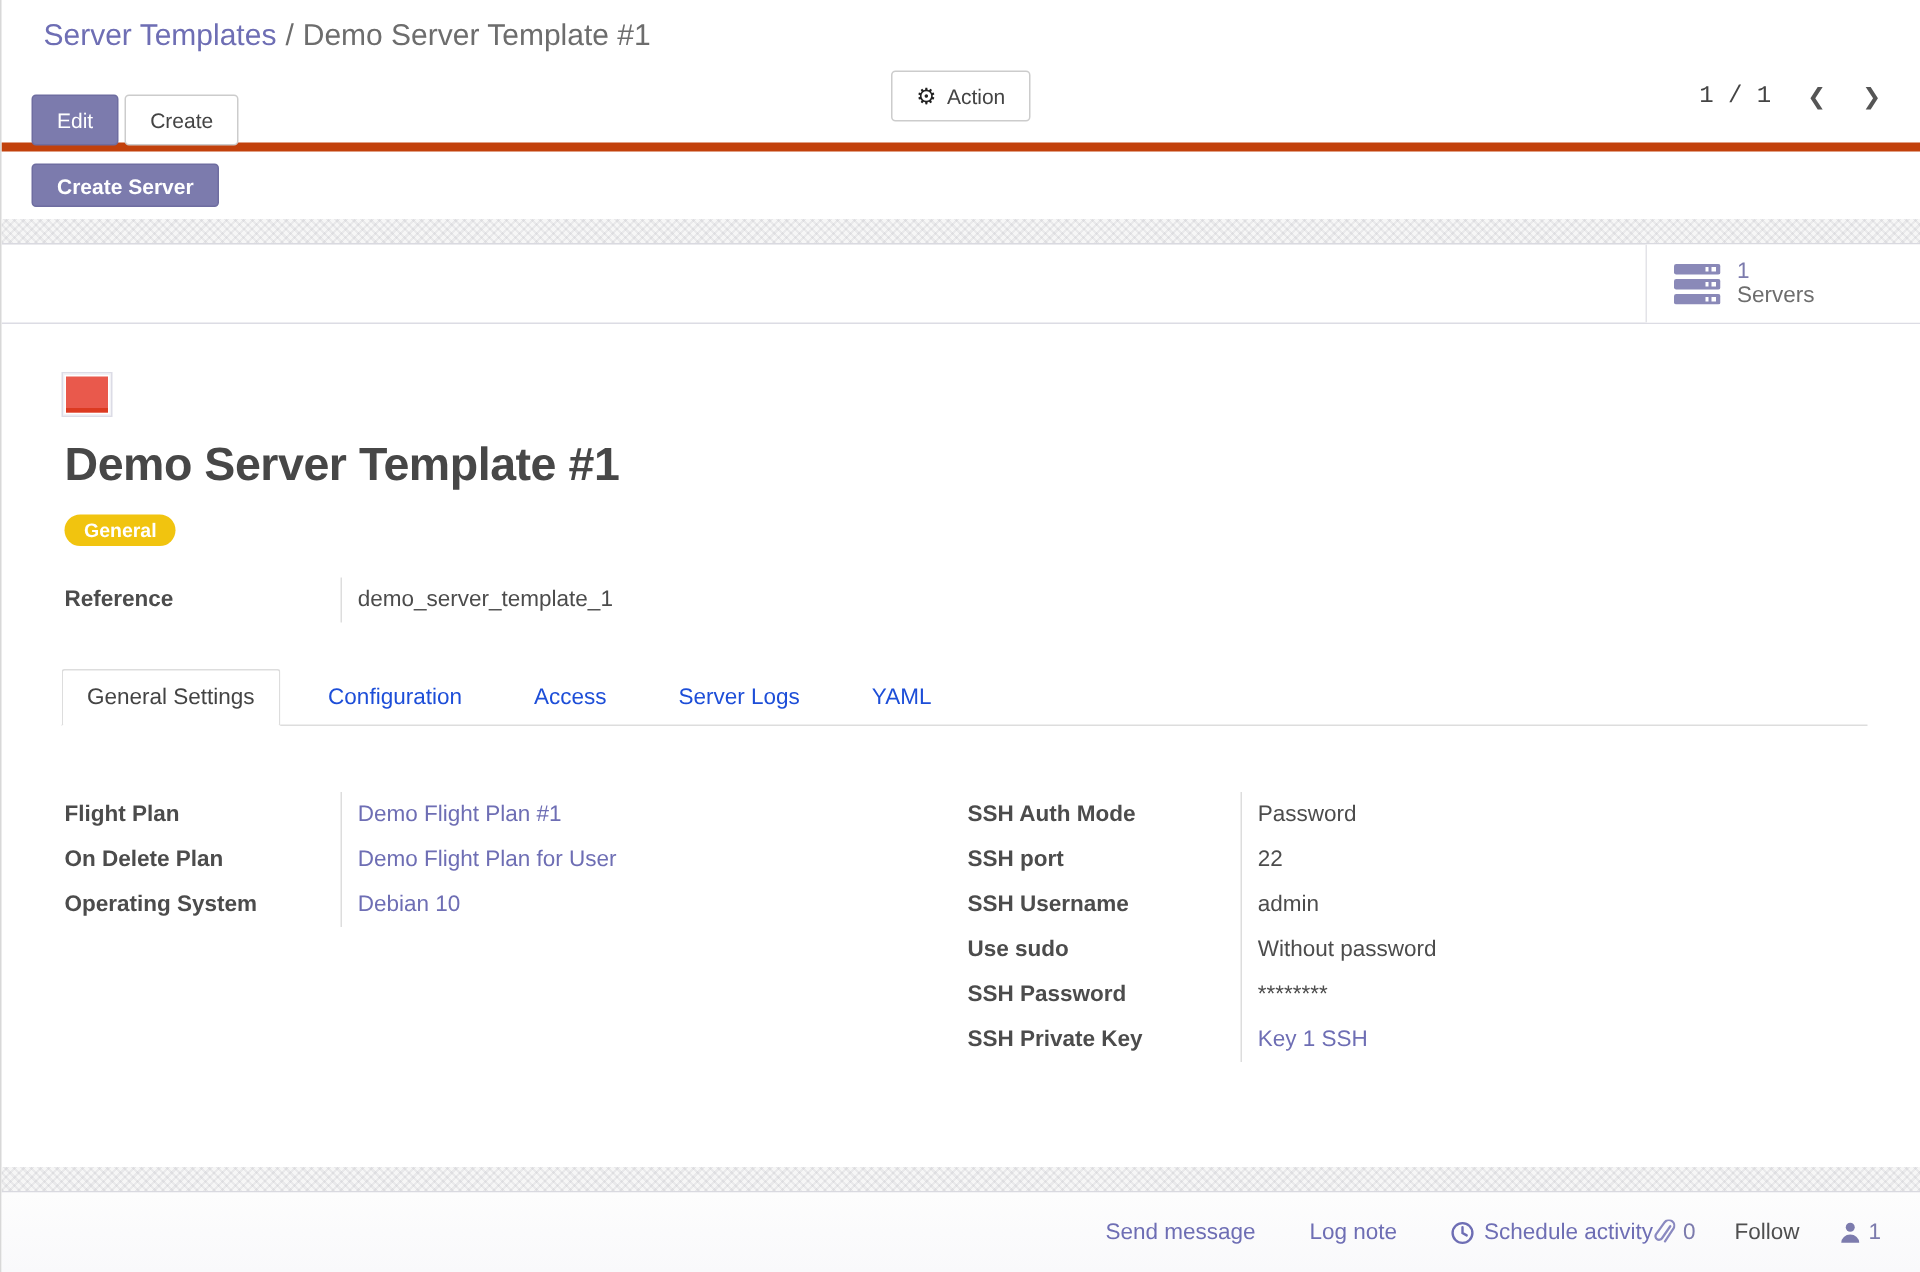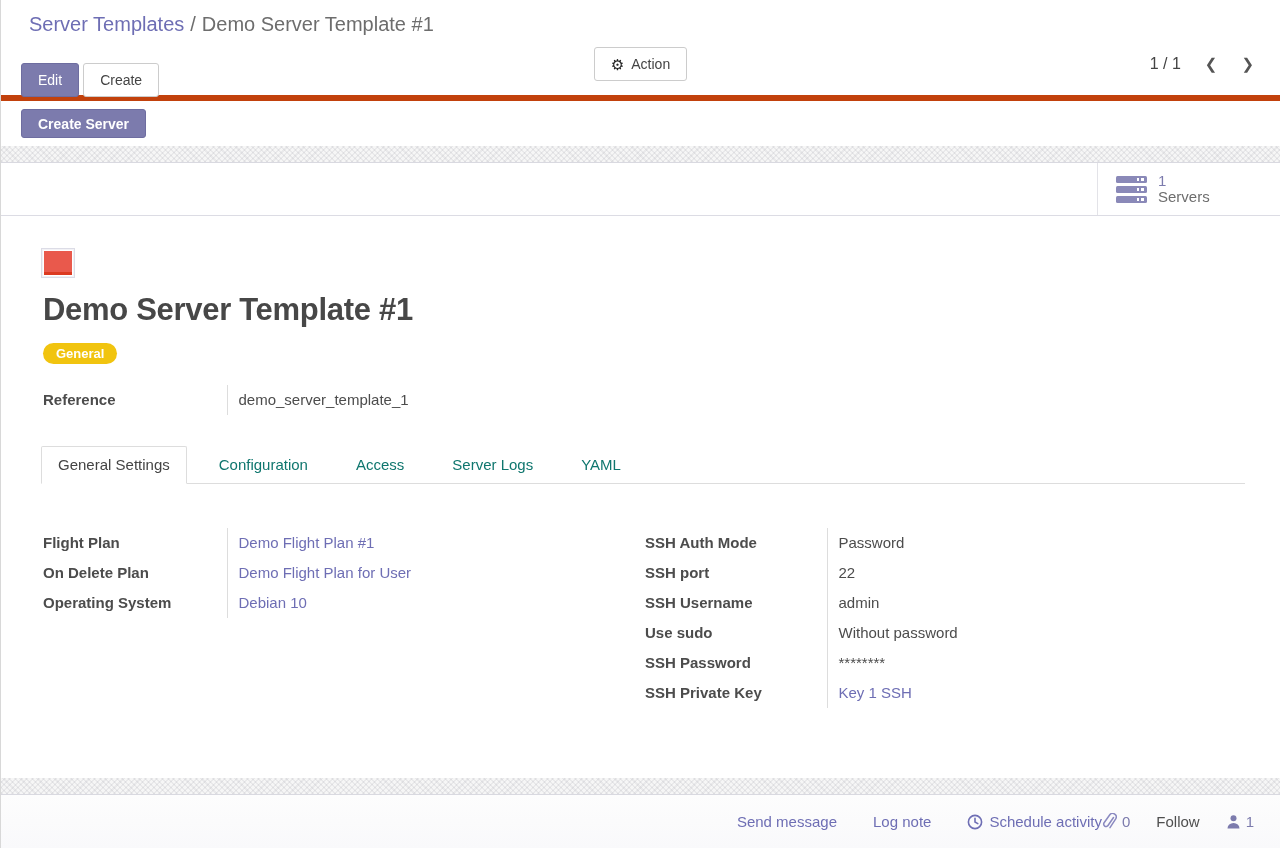--- a/index.html
+++ b/index.html
@@ -24,21 +24,21 @@
     display: inline-flex; align-items: center; justify-content: center;
     height: 34px; padding: 0 16px; font-size: 14px; border-radius: 3px;
     cursor: pointer; border: 1px solid transparent; white-space: nowrap;
   }
   .btn-primary { background: #7c7bad; border-color: #6e6da0; color: #fff; }
   .btn-default { background: #fff; border-color: #ccc; color: #444; }
   .cp-center { position: absolute; left: 0; right: 0; top: 0; display: flex; justify-content: center; }
   .btn-action { gap: 7px; }
   .gear { font-size: 15px; line-height: 1; color: #222; }
   .cp-right { position: absolute; right: 26px; top: 0; height: 34px; display: flex; align-items: center; gap: 24px; }
-  .pager-value { font-size: 16px; color: #444; cursor: pointer; }
+  .pager-value { font-size: 16px; color: #444; cursor: pointer; font-family: Liberation Mono, monospace; }
   .pager-chevron { font-size: 15px; font-weight: bold; color: #555; cursor: pointer; }
 
   
   .statusbar { height: 45px; flex: none; position: relative; }
   .statusbar .btn { position: absolute; left: 20px; top: 8px; height: 29px; font-weight: bold; font-size: 14px; }
 
   
   .band {
     height: 17px; flex: none;
     background-color: #f6f6f6;
@@ -72,21 +72,21 @@
   }
   .field-table { border-collapse: collapse; margin-top: 21px; }
   .field-table td { vertical-align: top; font-size: 15px; line-height: 30px; }
   .field-table td.lbl { width: 186px; font-weight: bold; color: #4c4c4c; padding-left: 2px; }
   .field-table td.val { border-left: 1px solid #ddd; padding-left: 11px; min-width: 220px; color: #4c4c4c; }
   .field-table a { color: #6e6eb4; text-decoration: none; cursor: pointer; }
 
   
   .tabs { margin-top: 30px; display: flex; align-items: flex-end; border-bottom: 1px solid #ddd; height: 39px; }
   .tab {
-    font-size: 15px; padding: 9px 16px 10px; color: #0f766e; cursor: pointer;
+    font-size: 15px; padding: 9px 16px 10px; color: #1d4ed8; cursor: pointer;
     border: 1px solid transparent; margin-bottom: -1px; white-space: nowrap;
   }
   .tab.active {
     color: #444; background: #fff; border-color: #ddd;
     border-bottom-color: #fff; border-radius: 2px 2px 0 0;
   }
   .tab + .tab { margin-left: 14px; }
   .tab.active + .tab { margin-left: 15px; }
 
   

